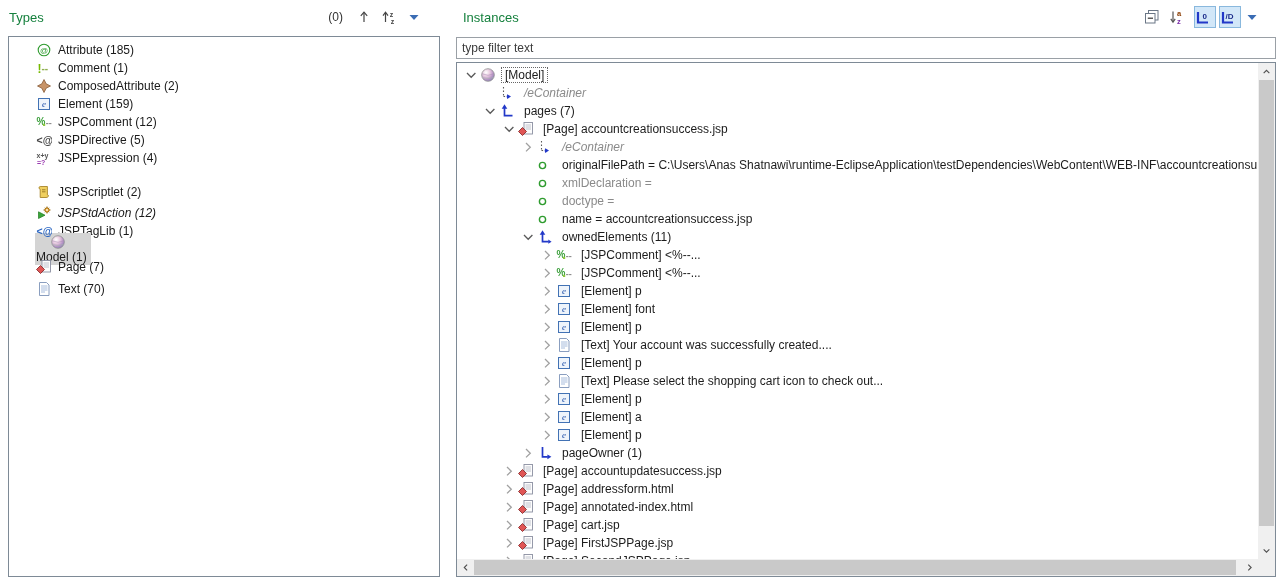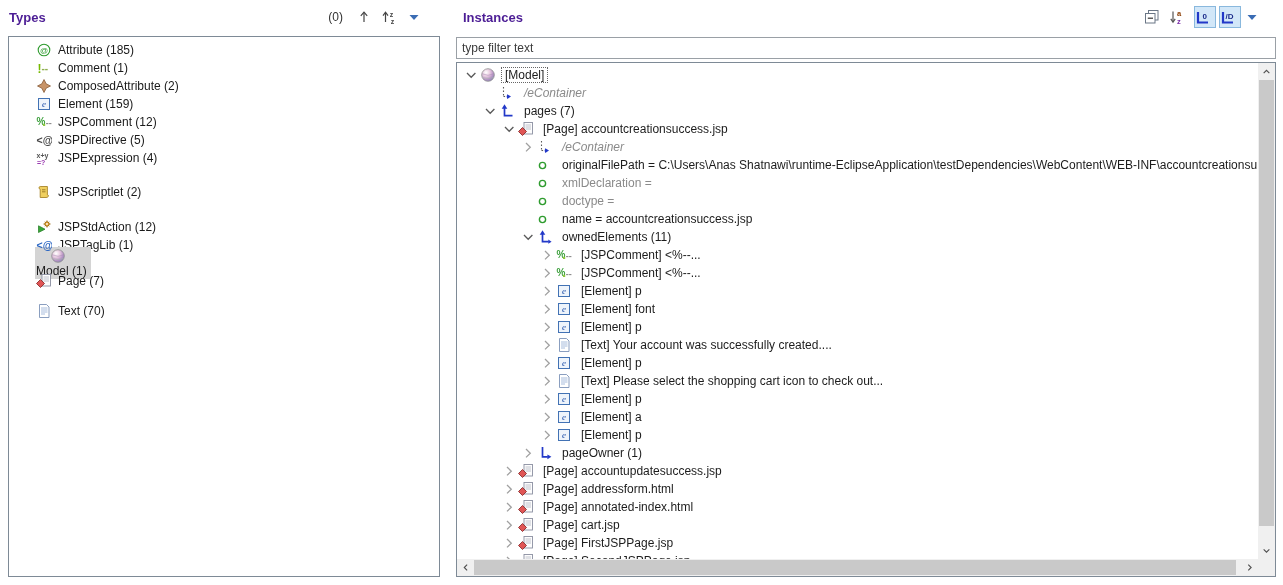--- a/index.html
+++ b/index.html
@@ -6,21 +6,21 @@
   html,body { background:#fff; }
   body {
     width:1283px; height:585px; overflow:hidden;
     font-family:"Liberation Sans", sans-serif;
     -webkit-font-smoothing:antialiased;
   }
   .app { position:relative; width:1283px; height:585px; background:#fff; }
 
   
   .panel-header { position:absolute; top:0; height:34px; display:flex; align-items:center; background:#fff; }
-  .panel-title { font-size:13px; font-weight:bold; color:#4c1d95; padding-left:9px; }
+  .panel-title { font-size:13px; font-weight:normal; color:#15803d; padding-left:9px; }
   .hdr-spacer { flex:1; }
   .toolbar { display:flex; align-items:center; }
   .count-badge { font-size:12px; color:#333; margin-right:10px; }
   .tool-btn { width:22px; height:22px; display:flex; align-items:center; justify-content:center;
               margin-left:3px; border:1px solid transparent; }
   .tool-btn.active { background:#d2e7f8; border:1px solid #89b8dd; }
   .tool-btn svg { display:block; }
 
   
   .list-box { position:absolute; left:8px; top:36px; width:432px; height:541px;
@@ -182,21 +182,21 @@
           <span class="ticon">
             <svg width="16" height="16" viewBox="0 0 16 16">
               <path d="M4.2 2.5 C2.6 2.5 2.6 5.2 4.2 5.2 L4.2 13.5 L10 13.5 C13 13.5 13 10.8 11.4 10.8 L11.4 2.5 Z" fill="#f0d060" stroke="#a8862a" stroke-width="0.9"></path>
               <line x1="6" y1="5.8" x2="9.5" y2="5.8" stroke="#8a6a1a" stroke-width="0.8"></line>
               <line x1="6" y1="7.8" x2="9.5" y2="7.8" stroke="#8a6a1a" stroke-width="0.8"></line>
             </svg>
           </span>
           <span>JSPScriptlet (2)</span>
         </span>
       </div>
-      <div class="type-row" style="margin-top: 17px;">
+      <div class="type-row" style="margin-top: 3px; font-style: italic;">
         <span class="type-wrap">
           <span class="ticon">
             <svg width="16" height="16" viewBox="0 0 16 16">
               <path d="M2.5 13.5 L2.5 6.8 L9 10.2 Z" fill="#3aa63a" stroke="#1f7a1f" stroke-width="0.7"></path>
               <g stroke="#9a6a10" stroke-width="1">
                 <line x1="11" y1="1.5" x2="11" y2="8.5"></line>
                 <line x1="7.5" y1="5" x2="14.5" y2="5"></line>
                 <line x1="8.8" y1="2.8" x2="13.2" y2="7.2"></line>
                 <line x1="13.2" y1="2.8" x2="8.8" y2="7.2"></line>
               </g>
@@ -244,21 +244,21 @@
               <rect x="6" y="1.5" width="8.5" height="11.5" fill="#fdfdfd" stroke="#8a8fa0" stroke-width="0.9"></rect>
               <line x1="7.5" y1="4" x2="13" y2="4" stroke="#b0b4c0" stroke-width="0.8"></line>
               <line x1="7.5" y1="6" x2="13" y2="6" stroke="#b0b4c0" stroke-width="0.8"></line>
               <line x1="7.5" y1="8" x2="13" y2="8" stroke="#b0b4c0" stroke-width="0.8"></line>
               <path d="M4.5 6.5 L8.5 10.5 L4.5 14.5 L0.5 10.5 Z" fill="#e05555" stroke="#8b2f2f" stroke-width="0.9"></path>
             </svg>
           </span>
           <span>Page (7)</span>
         </span>
       </div>
-      <div class="type-row" style="margin-top: 12px;">
+      <div class="type-row" style="margin-top: 4px;">
         <span class="type-wrap">
           <span class="ticon">
             <svg width="16" height="16" viewBox="0 0 16 16">
               <path d="M3.5 1.5 H10.5 L13 4 V14.5 H3.5 Z" fill="#fff" stroke="#7d93b8" stroke-width="0.9"></path>
               <line x1="5" y1="5" x2="11.5" y2="5" stroke="#9db4d8" stroke-width="0.9"></line>
               <line x1="5" y1="7" x2="11.5" y2="7" stroke="#9db4d8" stroke-width="0.9"></line>
               <line x1="5" y1="9" x2="11.5" y2="9" stroke="#9db4d8" stroke-width="0.9"></line>
               <line x1="5" y1="11" x2="9" y2="11" stroke="#9db4d8" stroke-width="0.9"></line>
             </svg>
           </span>

